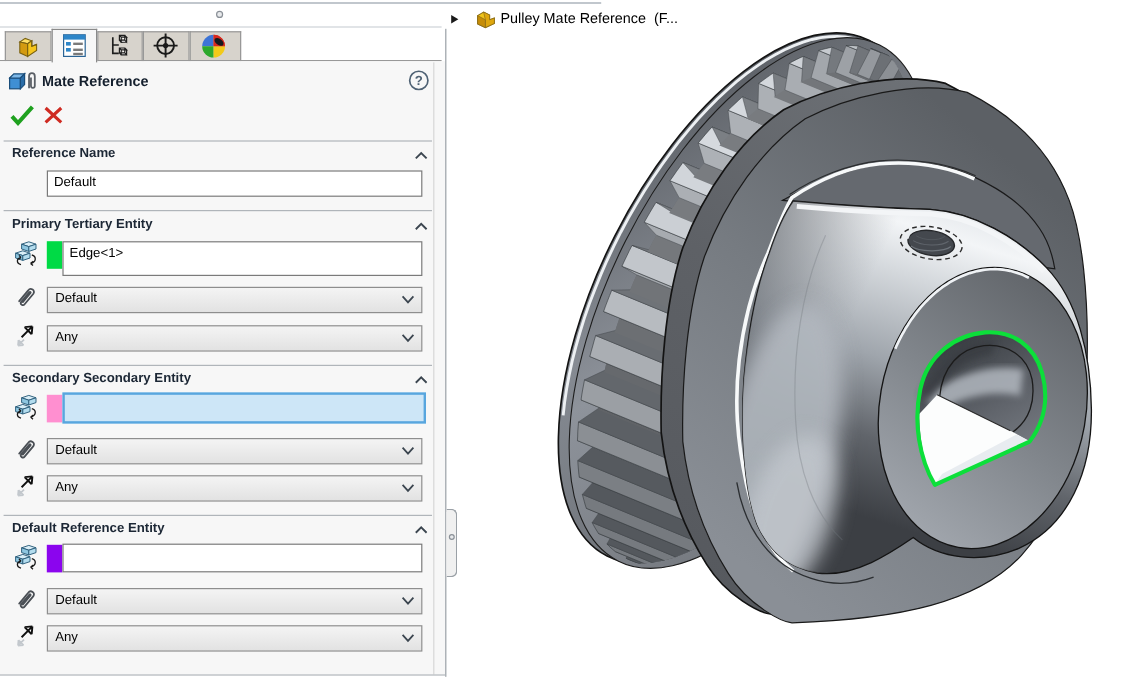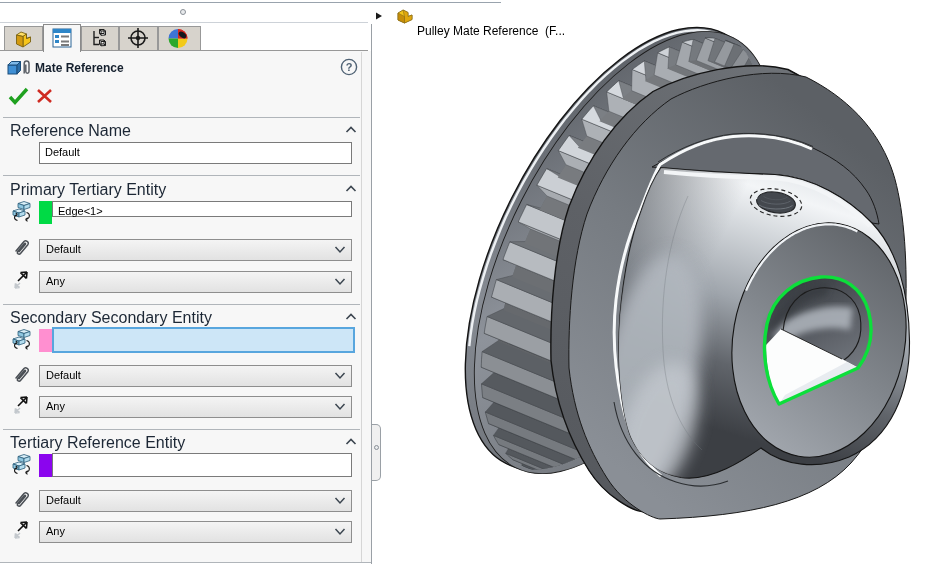--- a/index.html
+++ b/index.html
@@ -10,32 +10,32 @@
 .topline2 { left:0; top:22px; width:368px; height:0; border-top:1px solid #cdd2d8; }
 .handle-dot { left:180px; top:9px; width:6px; height:6px; border-radius:50%; border:1px solid #8a9097; background:#e8eaec; }
 
 .tabbar { left:0; top:24px; width:368px; height:27px; }
 .tab { position:absolute; top:2px; height:25px; background:#d7d3cc; border:1px solid #989898; border-bottom:none; }
 .tab.active { background:#f7f7f7; top:0; height:28px; border-color:#8a8a8a; z-index:3; }
 .tabline { left:0; top:50px; width:368px; border-top:1px solid #989898; }
 
 .panel { left:0; top:51px; width:371px; height:511px; background:#f7f7f7; }
 .sep { position:absolute; left:3px; width:357px; border-top:1px solid #b0b5ba; }
-.hdr { position:absolute; left:10px; font-size:16px; font-weight:normal; color:#1c2735; }
+.hdr { position:absolute; left:10px; font-size:11px; font-weight:bold; color:#1c2735; }
 .chev { position:absolute; left:345px; width:12px; height:12px; }
 .input { position:absolute; background:#fff; border:1px solid #7a7a7a; font-size:11px; color:#000; padding:3px 0 0 5px; }
 .combo { position:absolute; background:linear-gradient(#f4f4f4,#e2e2e2); border:1px solid #8e8e8e; font-size:11px; color:#000; padding:3px 0 0 6px; }
 .swatch { position:absolute; width:13px; height:23px; }
 .vline1 { left:361px; top:52px; width:0; height:510px; border-left:1px solid #d6d6d6; }
 .vline2 { left:371px; top:24px; width:0; height:540px; border-left:1px solid #9aa0a6; }
 .botline { left:0; top:562px; width:371px; border-top:1px solid #b0b5ba; }
 .splitter { left:372px; top:424px; width:9px; height:57px; background:#f0f0f0; border:1px solid #9aa0a6; border-left:none; border-radius:0 5px 5px 0; }
 .splitdot { left:374px; top:445px; width:5px; height:5px; border-radius:50%; border:1px solid #8a9097; background:#e8eaec; }
 
-.gtext { left:417px; top:8px; font-size:12px; color:#000;margin-top:16px; }
+.gtext { left:417px; top:8px; font-size:12px; color:#000; }
 </style>
 </head>
 <body>
 <svg width="944" height="572" viewBox="0 0 944 572" style="position:absolute;left:0;top:0">
 <defs>
 <linearGradient id="g_bf" x1="0.1" y1="0.05" x2="0.8" y2="0.95">
  <stop offset="0" stop-color="#54585e"></stop>
         <stop offset="0.45" stop-color="#868b93"></stop>
         <stop offset="1" stop-color="#6b6f75"></stop>
       </linearGradient>
@@ -329,21 +329,21 @@
     <path d="M8,4.5 L14,6.5 L14,10.5 L8,8.5 Z" fill="#8ec6e0" stroke="#2b5d7a" stroke-width="0.8"></path>
     <path d="M14,6.5 L20,4.5 L20,8.5 L14,10.5 Z" fill="#b3dcee" stroke="#2b5d7a" stroke-width="0.8"></path>
     <path d="M3,12 L9,10 L15,12 L9,14 Z" fill="#d9eef7" stroke="#2b5d7a" stroke-width="0.8"></path>
     <path d="M3,12 L9,14 L9,18 L3,16 Z" fill="#8ec6e0" stroke="#2b5d7a" stroke-width="0.8"></path>
     <path d="M9,14 L15,12 L15,16 L9,18 Z" fill="#b3dcee" stroke="#2b5d7a" stroke-width="0.8"></path>
     <path d="M16.5,13.5 C20.5,14.5 20.5,19.5 15.5,20.5 M15.5,20.5 L17.8,18.8 M15.5,20.5 L17.5,22.3" fill="none" stroke="#1a1a1a" stroke-width="1.1"></path>
     <path d="M7.5,21.5 C3.5,20.5 3.5,16.5 7.5,15.5 M7.5,15.5 L5.6,17 M7.5,15.5 L5.8,13.8" fill="none" stroke="#1a1a1a" stroke-width="1.1"></path>
   </g>
 </svg>
 <div class="abs swatch" style="left:39px;top:201px;background:#00da45;"></div>
-<div class="abs input" style="left:52px;top:201px;width:300px;height:16px;">Edge&lt;1&gt;</div>
+<div class="abs input" style="left:52px;top:201px;width:300px;height:29px;">Edge&lt;1&gt;</div>
 
 <svg class="abs" style="left:11px;top:236px" width="21" height="23" viewBox="0 0 21 23">
   <path d="M5,15 L12.5,6 C14.5,3.2 18.8,6 16.8,8.8 L9.5,17.5 C8.2,19.2 5.4,17.6 6.6,15.6 L13.5,7.5 C14,6.9 14.9,7.5 14.4,8.2 L8,15.8" fill="none" stroke="#4a4f55" stroke-width="1.5" stroke-linecap="round"></path>
 </svg>
 <div class="abs combo" style="left:39px;top:239px;width:313px;height:22px;">Default</div>
 <svg class="abs" style="left:334px;top:245px" width="12" height="10" viewBox="0 0 12 10">
     <path d="M1.5,2 L6,7 L10.5,2" fill="none" stroke="#3c4650" stroke-width="1.5"></path>
   </svg>
 
 <svg class="abs" style="left:11px;top:269px" width="22" height="25" viewBox="0 0 22 25">
@@ -386,21 +386,21 @@
 <svg class="abs" style="left:11px;top:394px" width="22" height="25" viewBox="0 0 22 25">
   <path d="M7,12 L16,3 M16,3 L9.5,3.6 M16,3 L15.4,9.5 M9.5,3.6 L15.4,9.5" fill="#111" stroke="#111" stroke-width="1.6"></path>
   <path d="M9,14 L4,19 M4,19 L8.6,18.6 M4,19 L4.4,14.4 M8.6,18.6 L4.4,14.4" fill="#c3c8cd" stroke="#c3c8cd" stroke-width="1.4"></path>
 </svg>
 <div class="abs combo" style="left:39px;top:396px;width:313px;height:22px;">Any</div>
 <svg class="abs" style="left:334px;top:402px" width="12" height="10" viewBox="0 0 12 10">
     <path d="M1.5,2 L6,7 L10.5,2" fill="none" stroke="#3c4650" stroke-width="1.5"></path>
   </svg>
 
 <div class="abs sep" style="top:429px"></div>
-<div class="abs hdr" style="top:434px">Tertiary Reference Entity</div>
+<div class="abs hdr" style="top:434px">Default Reference Entity</div>
 <svg class="abs chev" style="top:436px" viewBox="0 0 12 12">
     <path d="M1.5,8 L6,3.5 L10.5,8" fill="none" stroke="#3c4650" stroke-width="1.6"></path>
   </svg>
 <svg class="abs" style="left:10px;top:452px" width="25" height="26" viewBox="0 0 25 26">
   <g>
     <path d="M8,4.5 L14,2.5 L20,4.5 L14,6.5 Z" fill="#d9eef7" stroke="#2b5d7a" stroke-width="0.8"></path>
     <path d="M8,4.5 L14,6.5 L14,10.5 L8,8.5 Z" fill="#8ec6e0" stroke="#2b5d7a" stroke-width="0.8"></path>
     <path d="M14,6.5 L20,4.5 L20,8.5 L14,10.5 Z" fill="#b3dcee" stroke="#2b5d7a" stroke-width="0.8"></path>
     <path d="M3,12 L9,10 L15,12 L9,14 Z" fill="#d9eef7" stroke="#2b5d7a" stroke-width="0.8"></path>
     <path d="M3,12 L9,14 L9,18 L3,16 Z" fill="#8ec6e0" stroke="#2b5d7a" stroke-width="0.8"></path>

